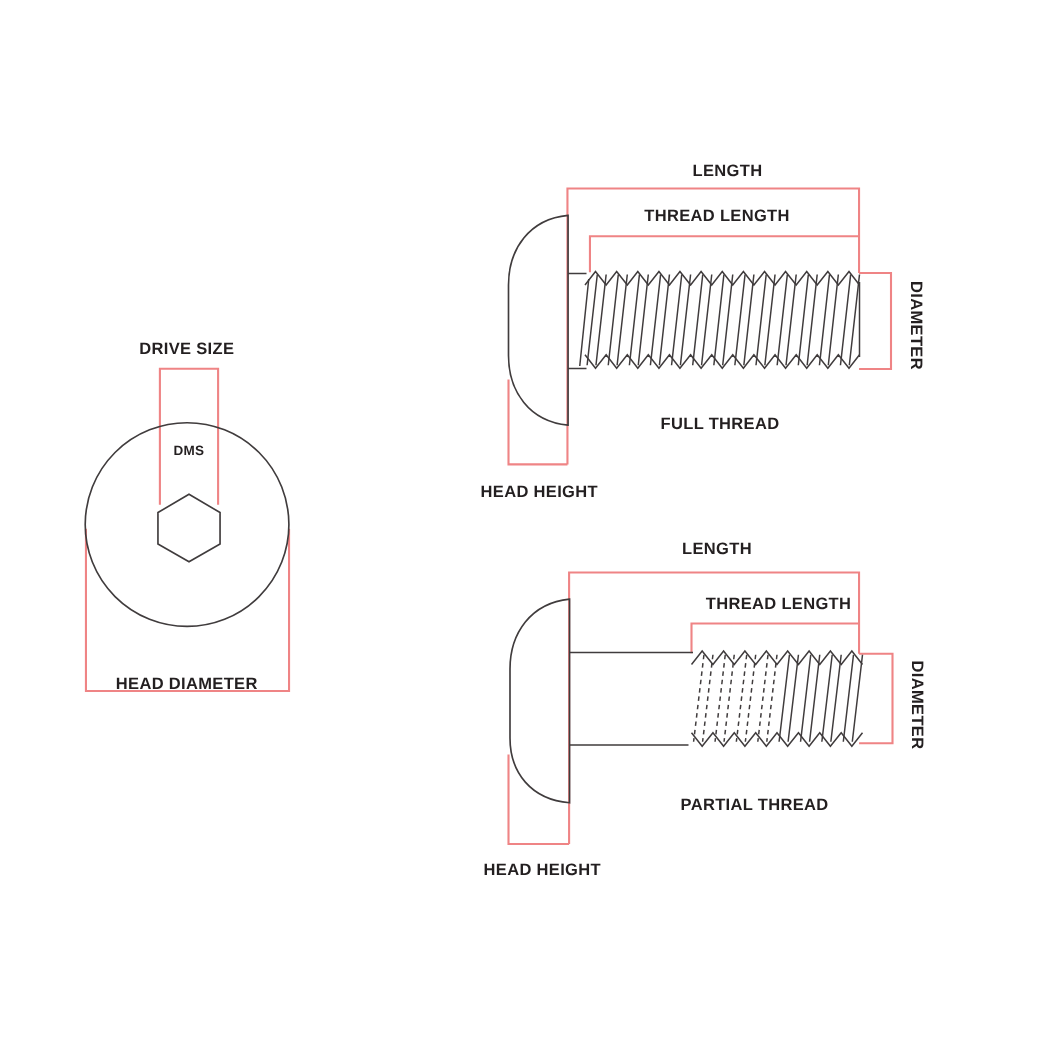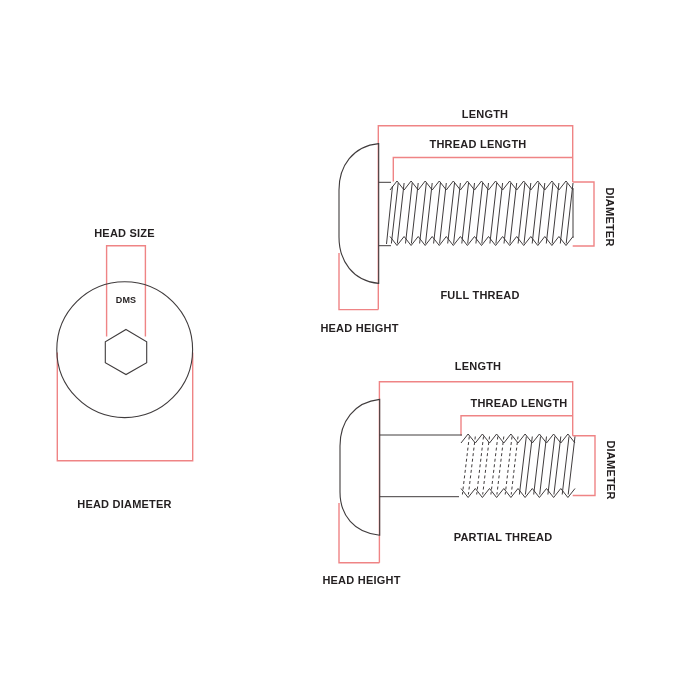--- a/index.html
+++ b/index.html
@@ -61,28 +61,28 @@
       <path class="red" d="M572.7 435.8 L595 435.8 L595 495.5 L572.7 495.5"></path>
       <path class="red" d="M339 503 L339 562.7 L379.4 562.7"></path>
       <path class="blk" d="M379.7 399.4 C354 402 340 422 340 446 L340 492 C340 515 354 533 379.7 535.2 L379.7 399.4 Z"></path>
       <path class="thin" d="M379.7 435 L462 435 M379.7 496.7 L459 496.7"></path>
       <path class="thin" id="thread-partial-crests" d="M461 443 L468.1 434 L475.3 443 L482.4 434 L489.5 443 L496.6 434 L503.8 443 L510.9 434 L518.0 443 L525.1 434 L532.3 443 L539.4 434 L546.5 443 L553.6 434 L560.8 443 L567.9 434 L575.0 443 M461 488.5 L468.1 497.5 L475.3 488.5 L482.4 497.5 L489.5 488.5 L496.6 497.5 L503.8 488.5 L510.9 497.5 L518.0 488.5 L525.1 497.5 L532.3 488.5 L539.4 497.5 L546.5 488.5 L553.6 497.5 L560.8 488.5 L567.9 497.5 L575.0 488.5"></path>
       <path class="thin" id="thread-partial-flanks-solid" d=" M526.3 436.5 L519.4 494.5 M532.3 436.5 L525.4 494.5 M540.5 436.5 L533.7 494.5 M546.5 436.5 L539.7 494.5 M554.8 436.5 L547.9 494.5 M560.8 436.5 L553.9 494.5 M569.0 436.5 L562.2 494.5 M575.0 436.5 L568.2 494.5"></path>
       <path class="thin dash" id="thread-partial-flanks-dashed" d=" M469.3 436.5 L462.4 494.5 M475.3 436.5 L468.4 494.5 M483.5 436.5 L476.7 494.5 M489.5 436.5 L482.7 494.5 M497.8 436.5 L490.9 494.5 M503.8 436.5 L496.9 494.5 M512.0 436.5 L505.2 494.5 M518.0 436.5 L511.2 494.5"></path>
     </g>
   </svg>
 
-  <div class="label" style="left:124.5px; top:233px">HEAD SIZE</div>
+  <div class="label" style="left:124.5px; top:233px">DRIVE SIZE</div>
   <div class="label small" style="left:126px; top:299.5px">DMS</div>
-  <div class="label" style="left:124.5px; top:504px">HEAD DIAMETER</div>
+  <div class="label" style="left:124.5px; top:456px">HEAD DIAMETER</div>
 
   <div class="label" style="left:485px; top:113.5px">LENGTH</div>
   <div class="label" style="left:478px; top:144px">THREAD LENGTH</div>
   <div class="label vertical" style="left:609.5px; top:216.5px">DIAMETER</div>
-  <div class="label" style="left:480px; top:295px">FULL THREAD</div>
+  <div class="label" style="left:480px; top:283px">FULL THREAD</div>
   <div class="label" style="left:359.5px; top:328px">HEAD HEIGHT</div>
 
   <div class="label" style="left:478px; top:366px">LENGTH</div>
   <div class="label" style="left:519px; top:403px">THREAD LENGTH</div>
   <div class="label vertical" style="left:611px; top:469.5px">DIAMETER</div>
   <div class="label" style="left:503px; top:537px">PARTIAL THREAD</div>
   <div class="label" style="left:361.5px; top:580px">HEAD HEIGHT</div>
 
 </div>
 

